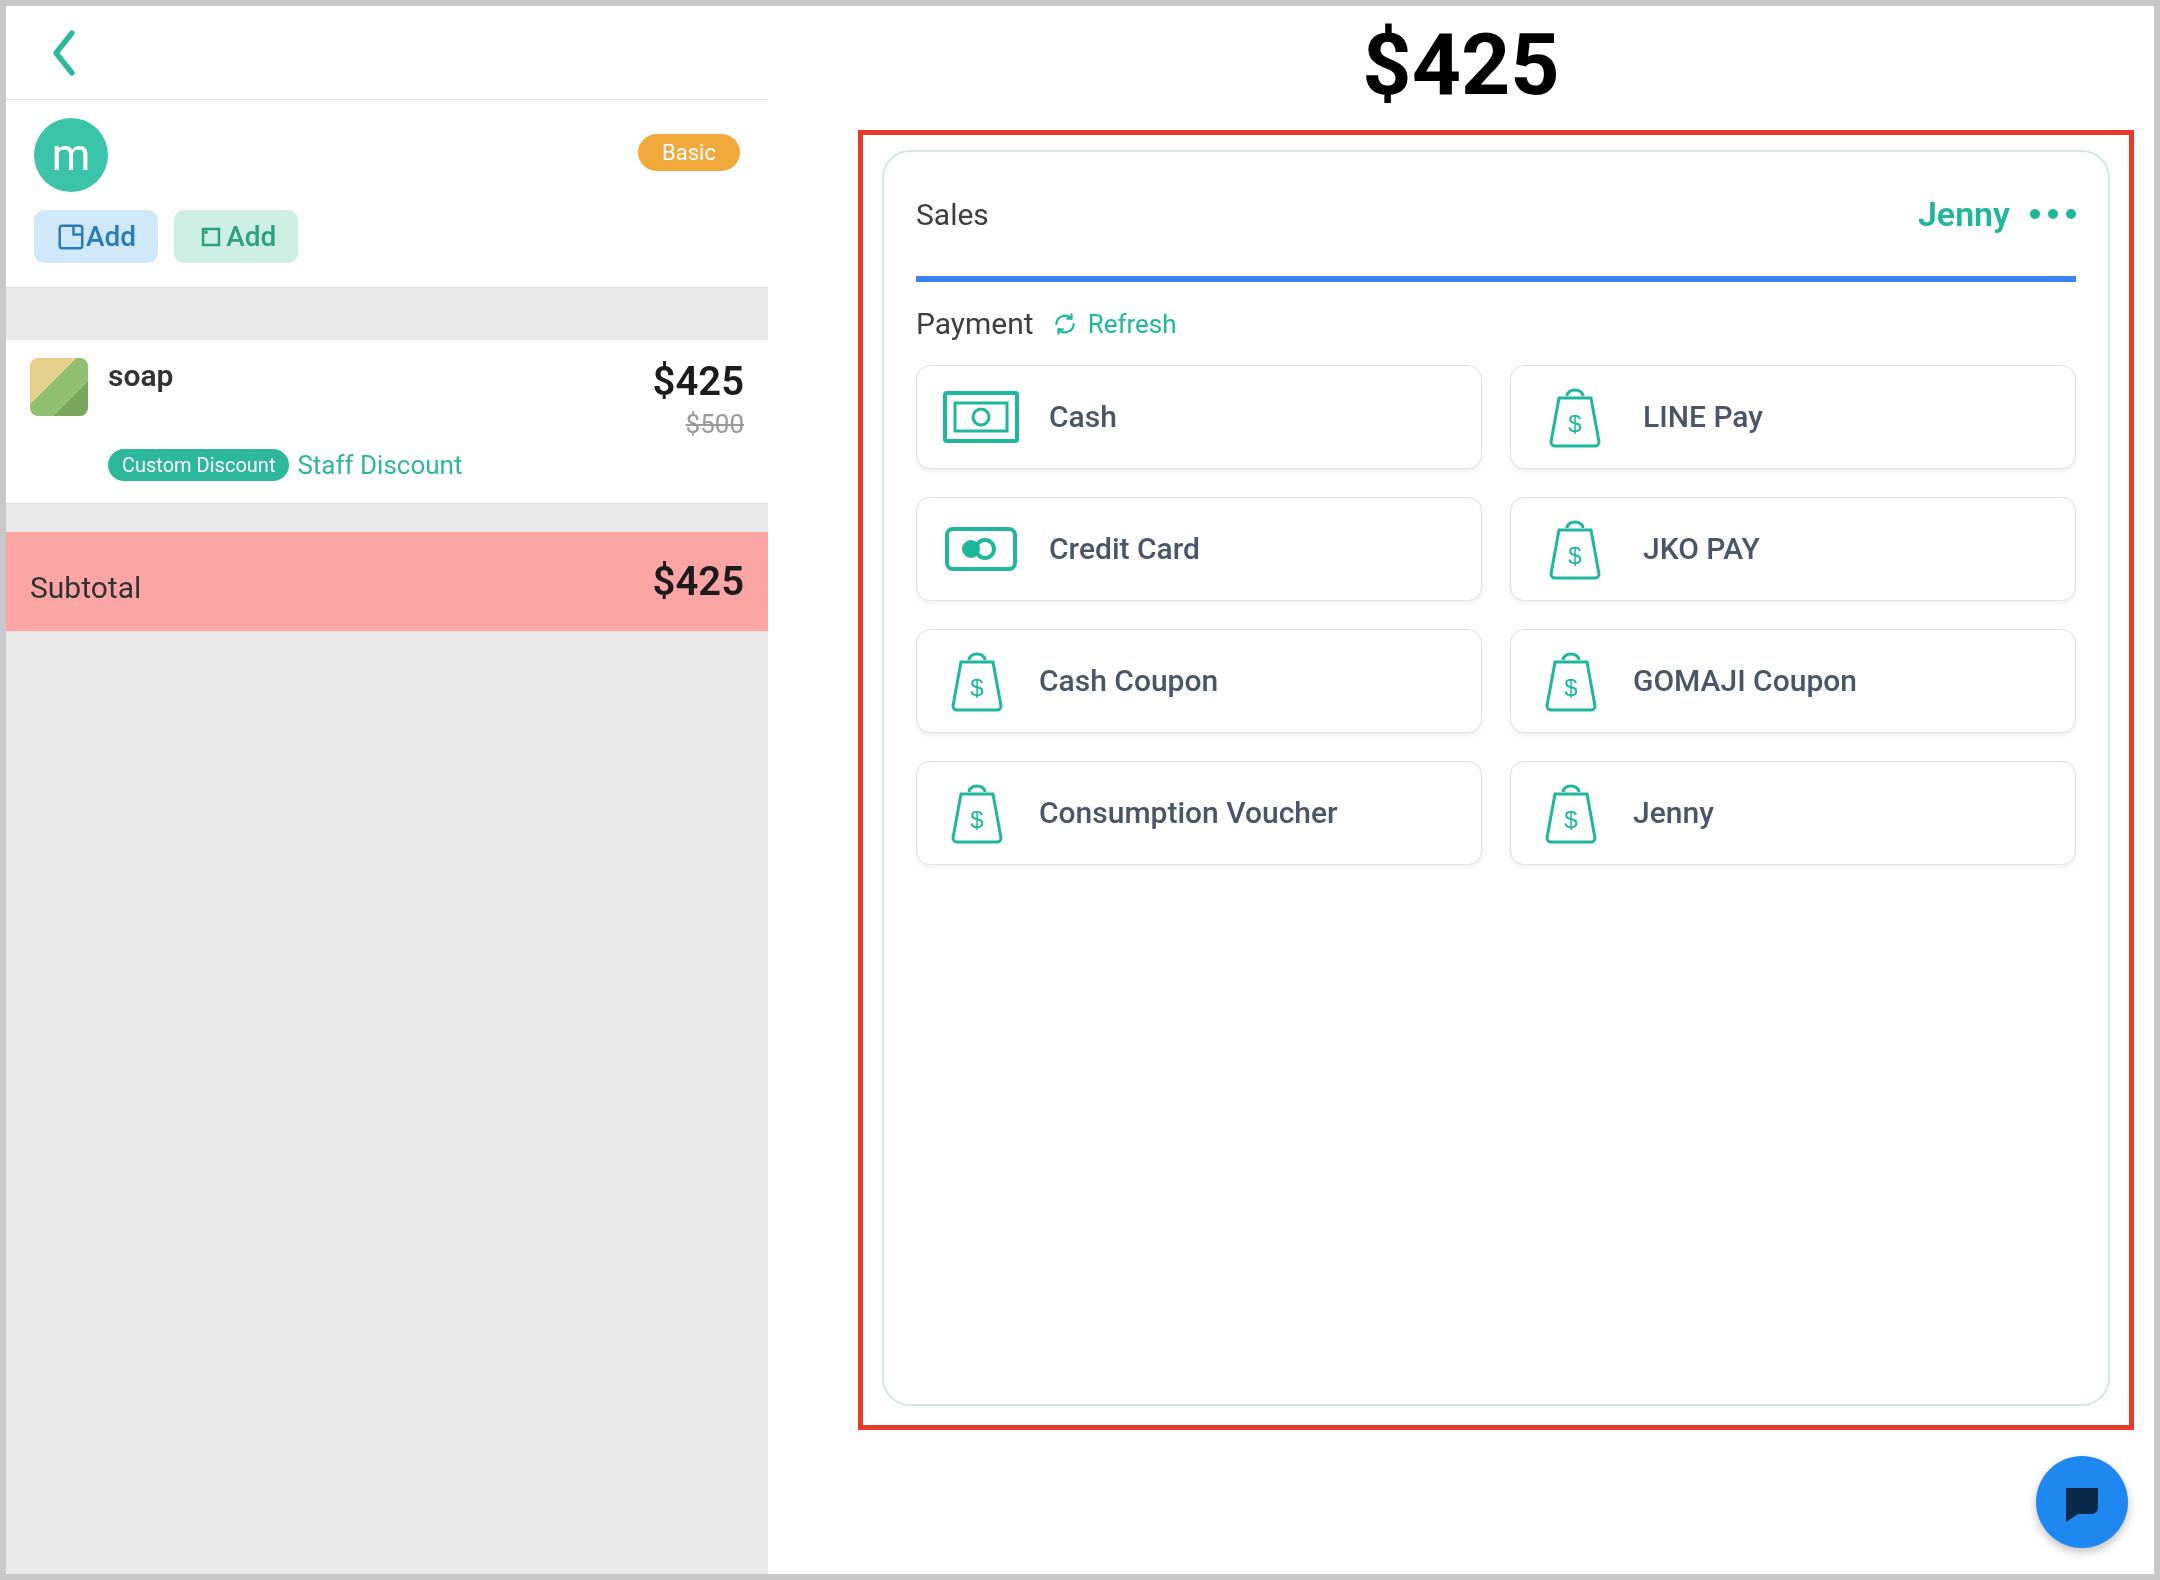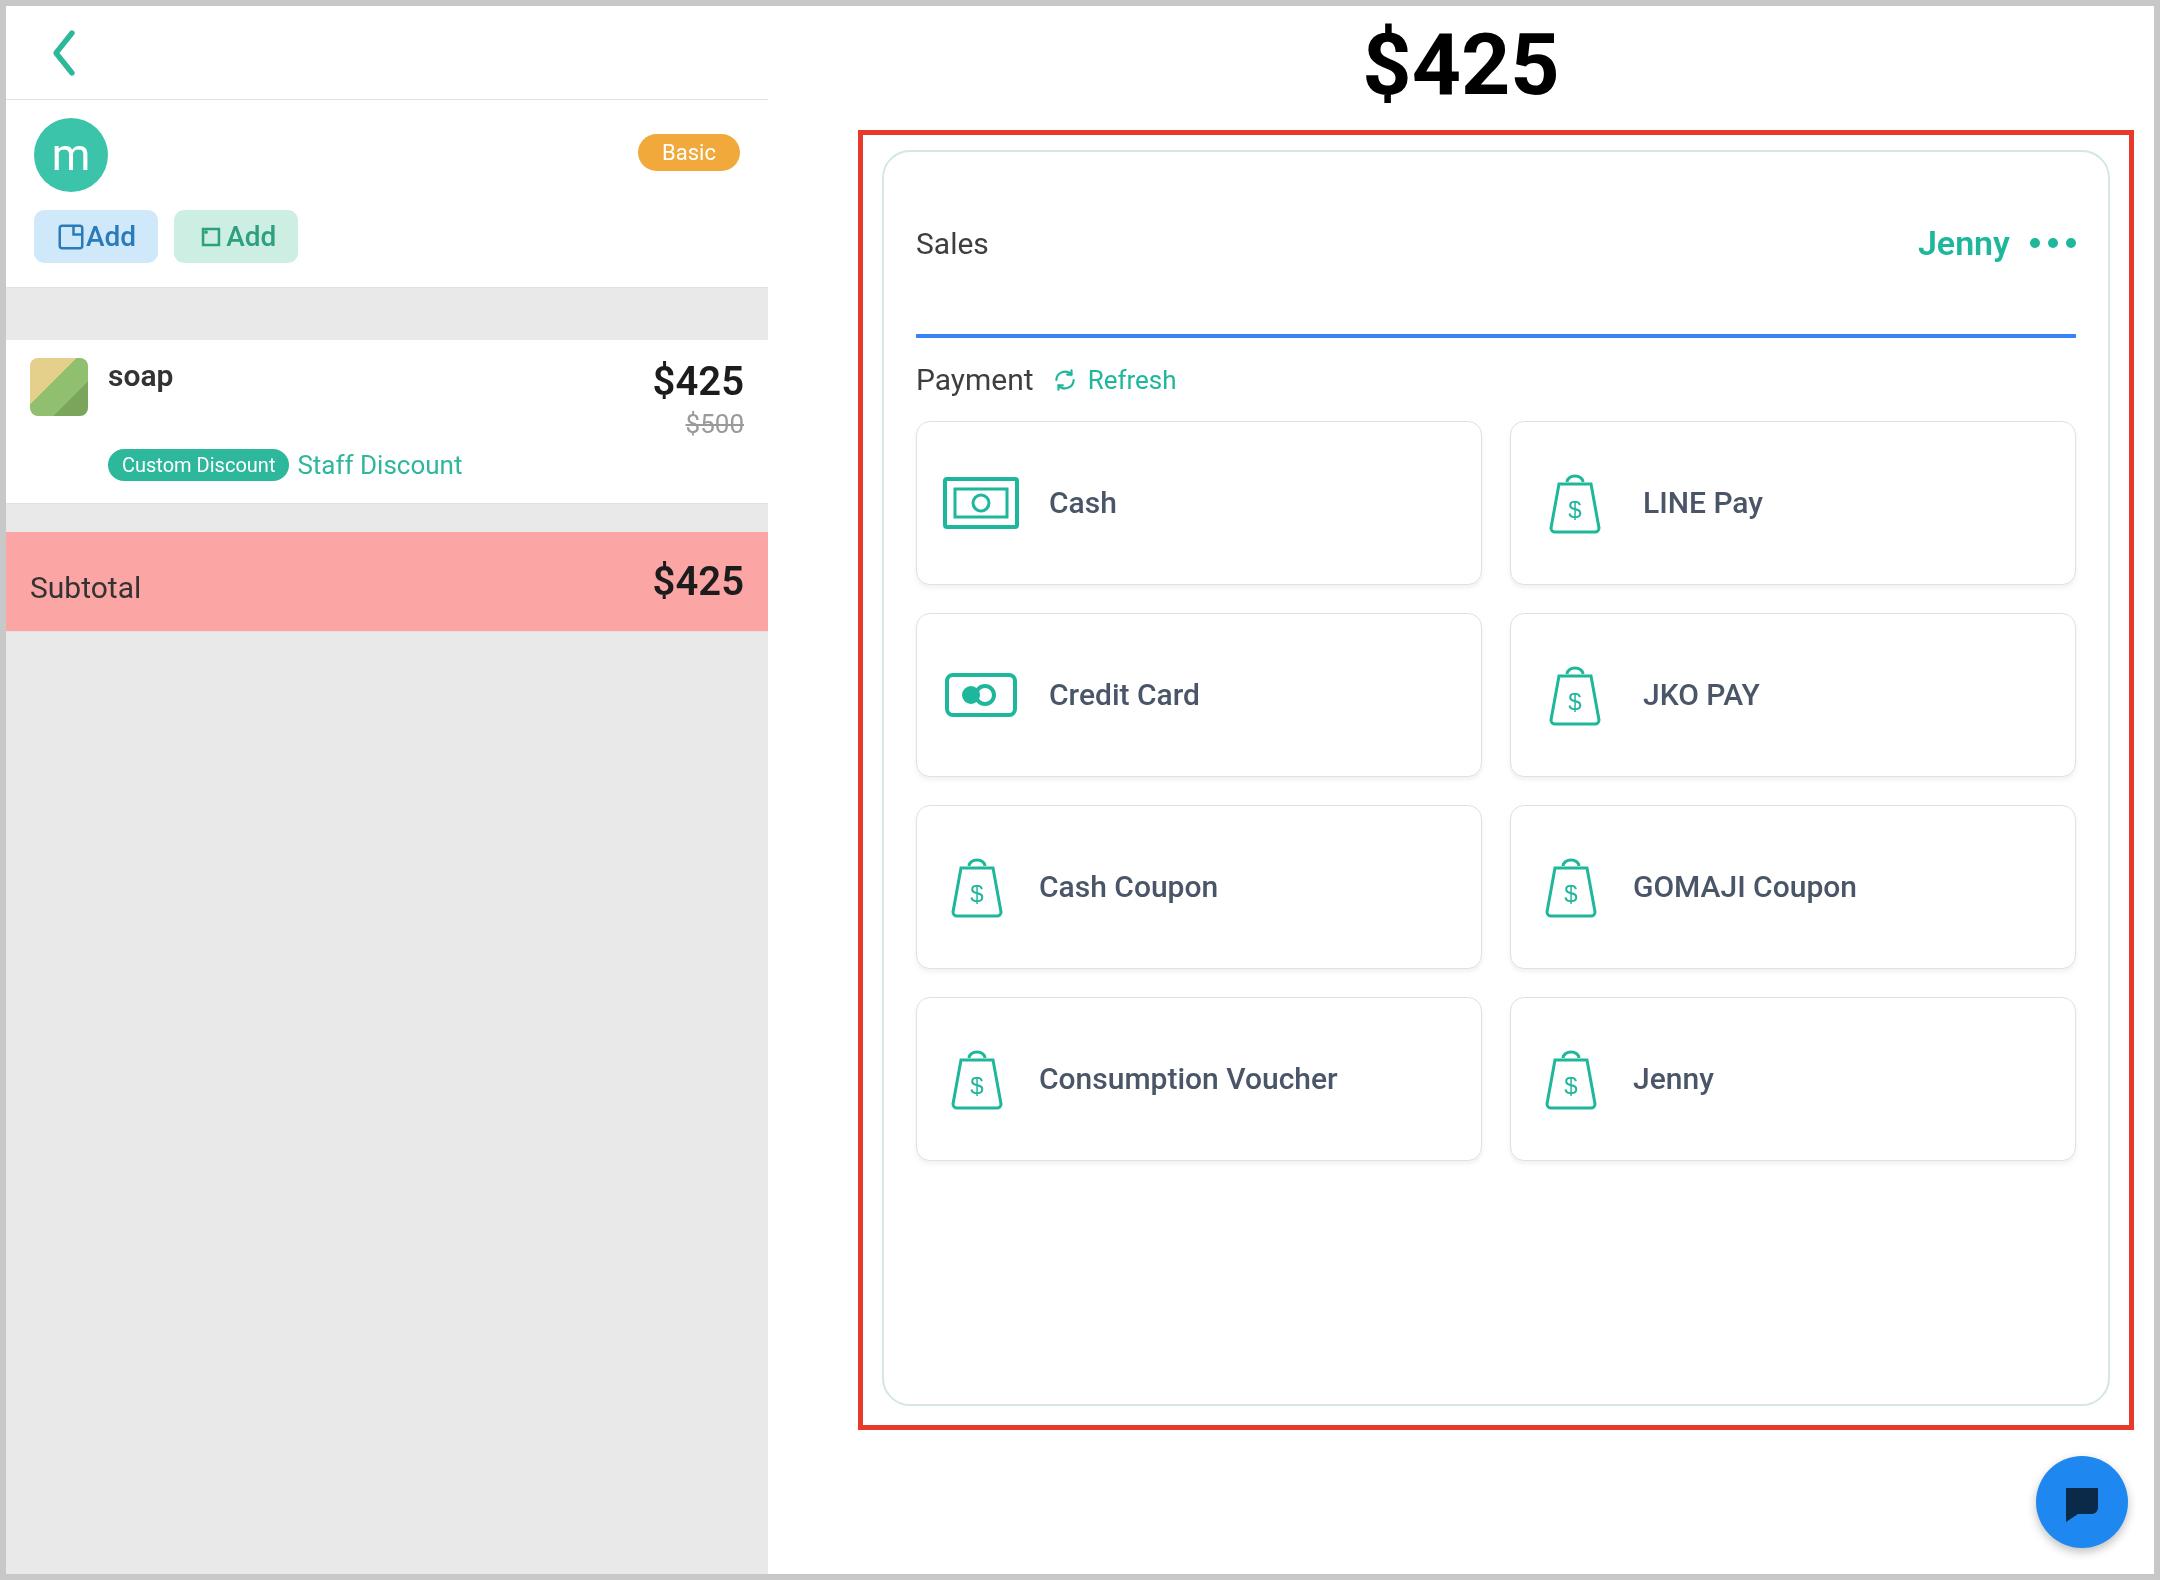--- a/index.html
+++ b/index.html
@@ -130,42 +130,42 @@
   .checkout-card {
     position: absolute;
     left: 114px; top: 144px;
     width: 1228px; height: 1256px;
     border: 2px solid #d2e8e4;
     border-radius: 28px;
     padding: 0 32px;
   }
   .co-row {
     display: flex; align-items: center; justify-content: space-between;
-    height: 186px;
-    border-bottom: 4px solid #3b82f6;
+    height: 130px;
+    border-bottom: 6px solid #3b82f6;
   }
   .co-row.last { border-bottom: none; height: auto; padding-top:24px; padding-bottom:14px;}
   .co-label { font-size: 30px; color: #3e3e3e; }
   .sales-right { display: flex; align-items: center; gap: 20px; }
   .sales-name { font-size: 34px; color: #1fb79b; font-weight: 600; }
   .dots { display: flex; gap: 8px; }
   .dot { width: 10px; height: 10px; border-radius: 50%; background: #1fb79b; }
   .tax-input {
     font-size: 34px; color: #b6b6b6; text-align: right;
   }
   .refresh { display:flex; align-items:center; gap:10px; color:#1fb79b; font-size:26px; margin-left:18px;}
   .payment-header { display:flex; align-items:center; }
   .pay-grid {
     display: grid;
     grid-template-columns: 1fr 1fr;
     gap: 28px;
     margin-top: 10px;
   }
   .pay-btn {
-    height: 164px;
+    height: 104px;
     border: 1px solid #e1e1e1;
     border-radius: 14px;
     box-shadow: 0 3px 5px rgba(0,0,0,0.06);
     display: flex; align-items: center;
     padding: 0 24px;
     gap: 28px;
     background:#fff;
   }
   .pay-btn.small-pad { padding:0 20px; gap:22px;}
   .pay-icon {

